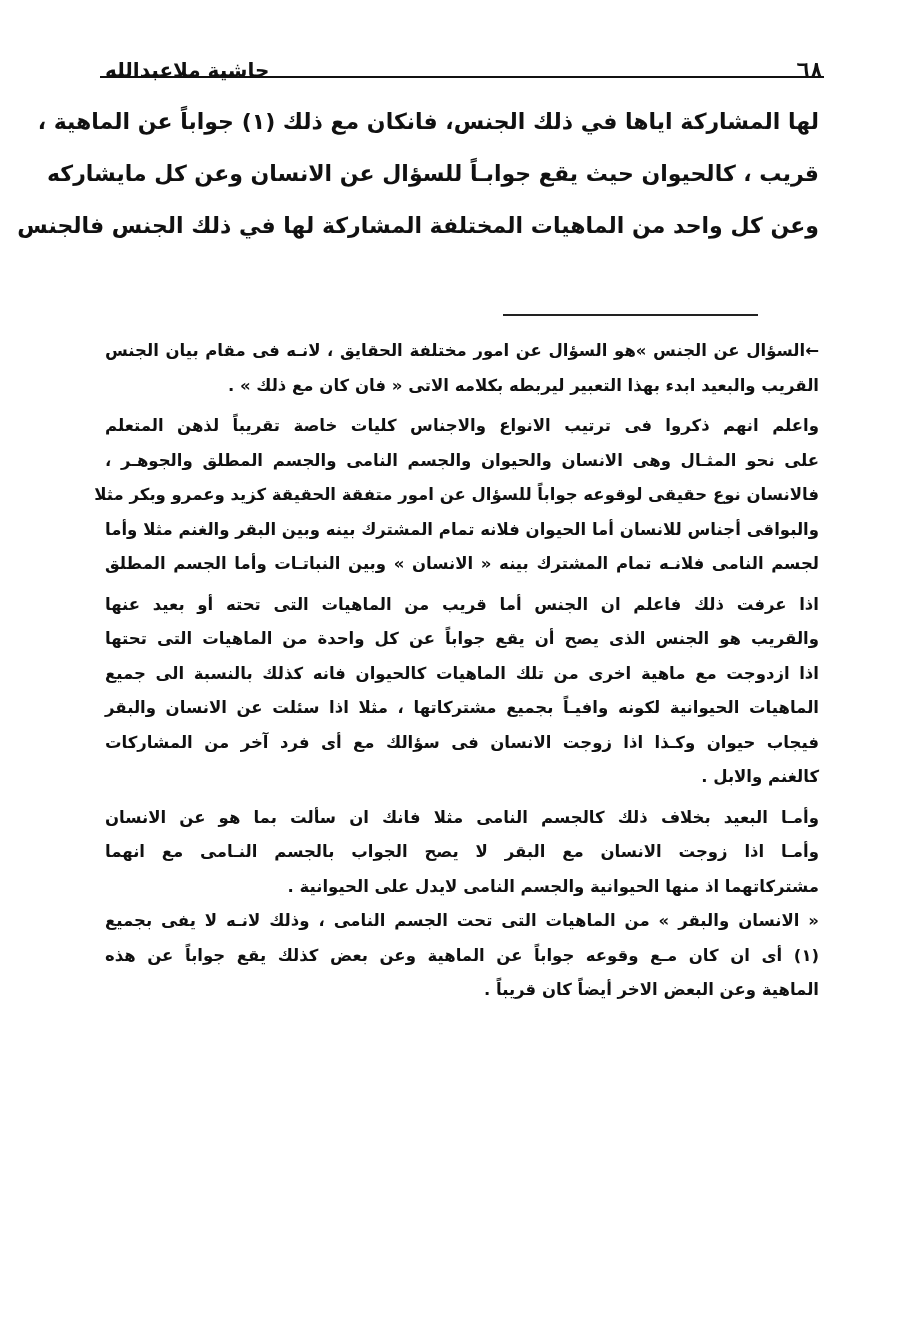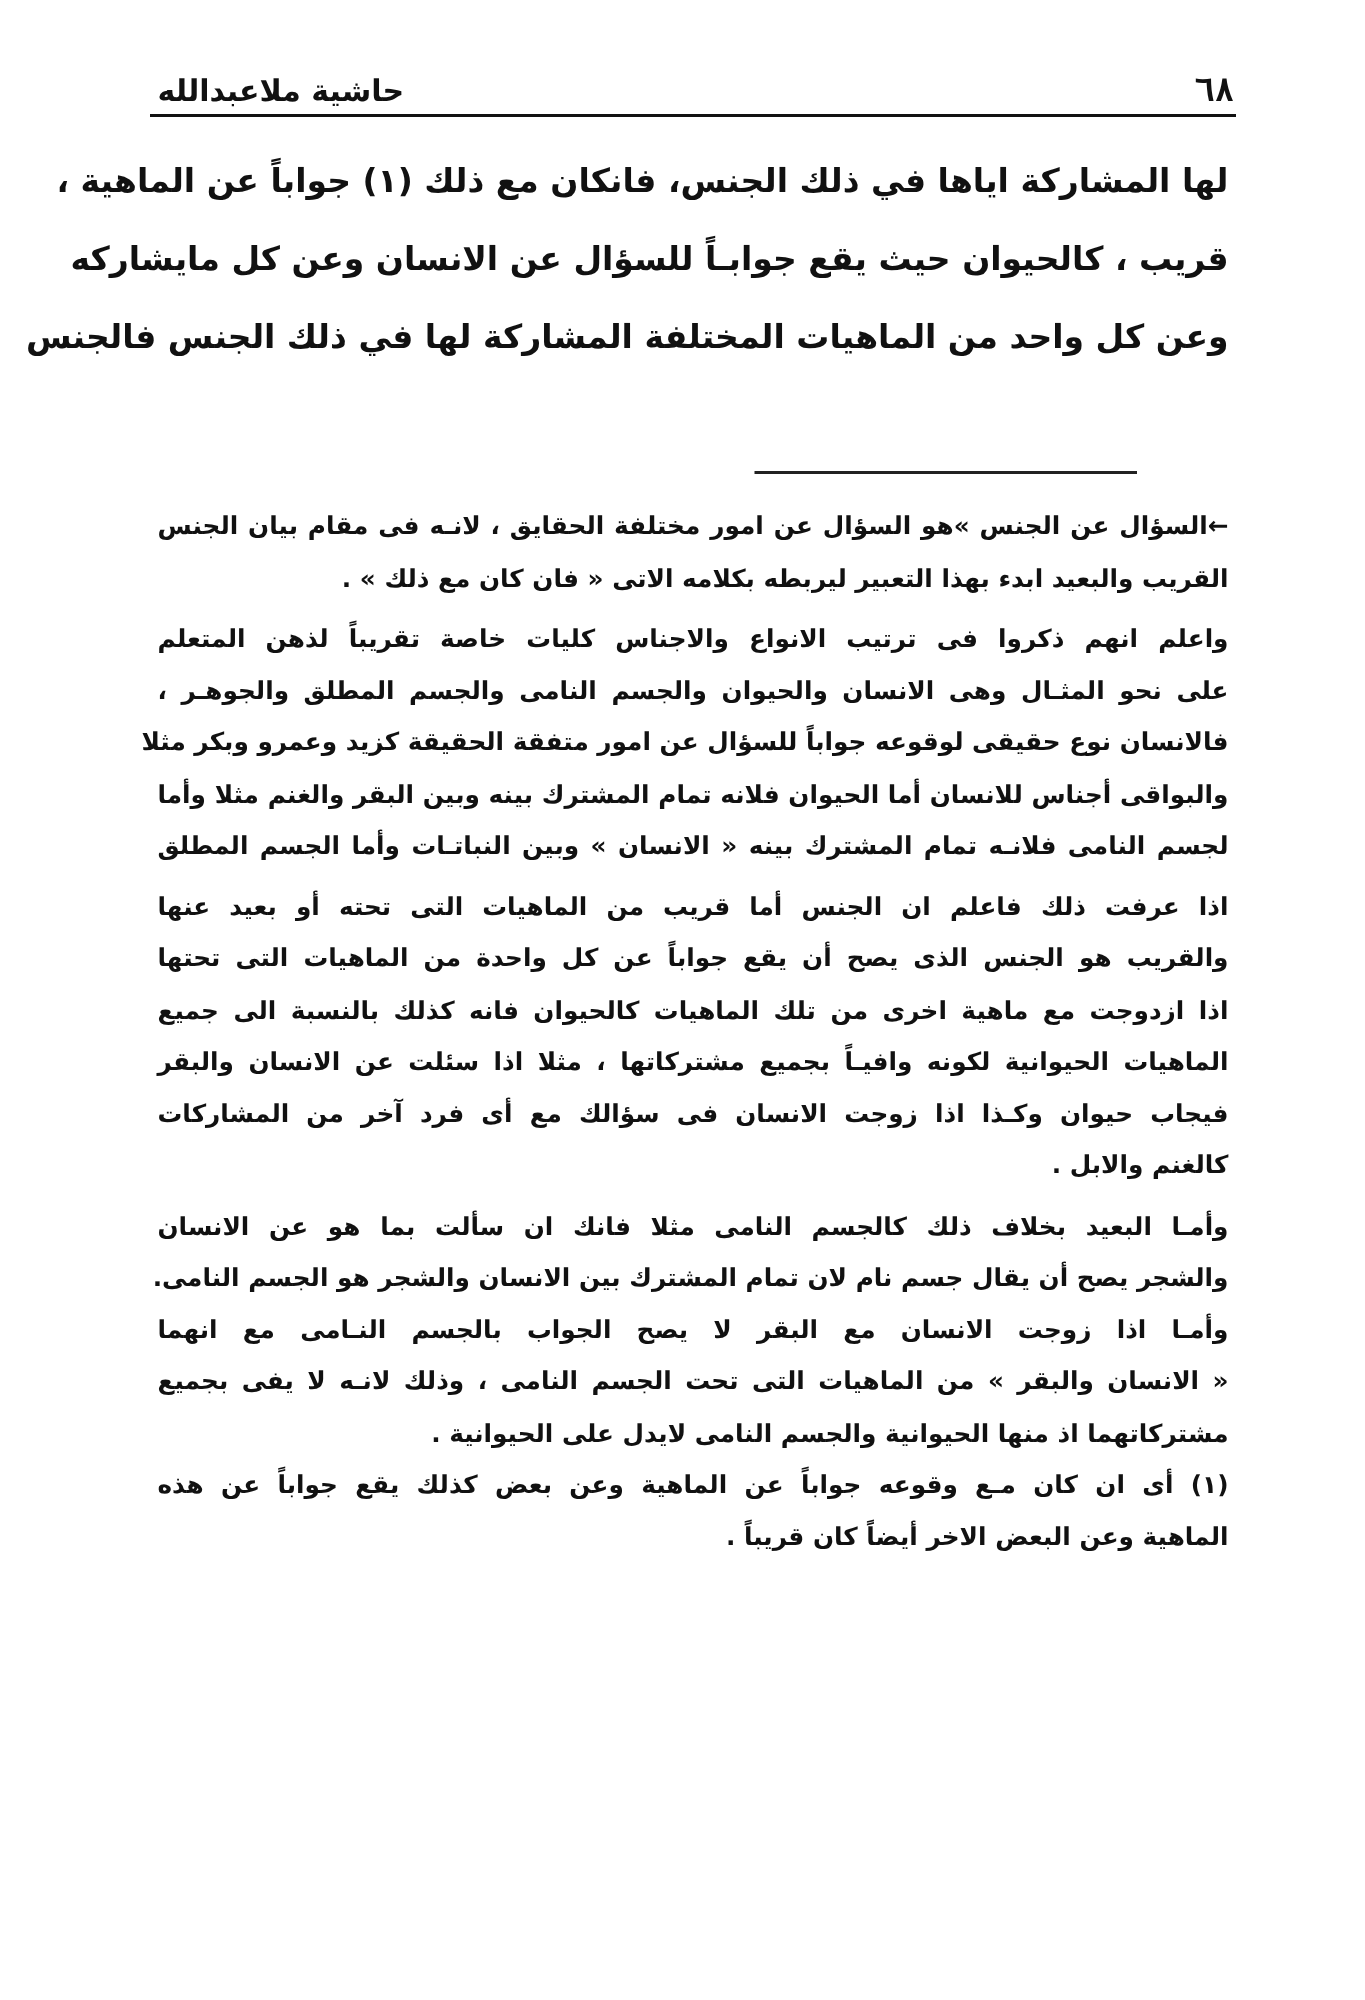--- a/index.html
+++ b/index.html
@@ -1,18 +1,18 @@
 <!DOCTYPE html>
 <html><head>
   <meta charset="utf-8">
   <style>
     html, body { margin: 0; padding: 0; background: #ffffff; }
     body { width: 910px; height: 1333px; position: relative; overflow: hidden; color: #111; }
     .page { position: absolute; left: 0; top: 0; width: 910px; height: 1333px; direction: rtl; }
-    .header { position: absolute; left: 105px; top: 48px; width: 718px; height: 34px; text-align: right; }
+    .header { position: absolute; left: 105px; top: 58px; width: 718px; height: 34px; text-align: right; }
     .header-title { position: absolute; left: 0; top: 0; font-family: "DejaVu Sans", sans-serif; font-weight: bold; font-size: 20px; direction: rtl; }
     .header-page { position: absolute; right: 0; top: 0; font-family: Liberation Mono, monospace; font-weight: bold; font-size: 22px; }
     .header-rule { position: absolute; left: 100px; top: 76px; width: 724px; height: 2px; background: #111; }
     .main-text { position: absolute; left: 105px; top: 96px; width: 714px; font-family: "DejaVu Sans", sans-serif; font-weight: bold; font-size: 22px; line-height: 52px; text-align: justify; text-align-last: justify; direction: rtl; }
     .main-text .line { display: block; white-space: nowrap; }
     .fn-sep { position: absolute; left: 503px; top: 314px; width: 255px; height: 2px; background: #222; }
     .footnotes { position: absolute; left: 105px; top: 334px; width: 714px; font-family: "DejaVu Sans", sans-serif; font-weight: bold; font-size: 16.5px; line-height: 34.5px; direction: rtl; }
     .footnotes .line { display: block; white-space: nowrap; text-align: justify; text-align-last: justify; }
     .footnotes .line.short { text-align-last: right; }
     .footnotes .para-gap { height: 6px; }
@@ -54,26 +54,25 @@
       <span class="line">اذا عرفت ذلك فاعلم ان الجنس أما قريب من الماهيات التى تحته أو بعيد عنها</span>
       <span class="line">والقريب هو الجنس الذى يصح أن يقع جواباً عن كل واحدة من الماهيات التى تحتها</span>
       <span class="line">اذا ازدوجت مع ماهية اخرى من تلك الماهيات كالحيوان فانه كذلك بالنسبة الى جميع</span>
       <span class="line">الماهيات الحيوانية لكونه وافيـاً بجميع مشتركاتها ، مثلا اذا سئلت عن الانسان والبقر</span>
       <span class="line">فيجاب حيوان وكـذا اذا زوجت الانسان فى سؤالك مع أى فرد آخر من المشاركات</span>
       <span class="line short">كالغنم والابل .</span>
     </div>
     <div class="para-gap"></div>
     <div>
       <span class="line">وأمـا البعيد بخلاف ذلك كالجسم النامى مثلا فانك ان سألت بما هو عن الانسان</span>
-      <span class="line">والشجر يصح أن يقال جسم نام لان تمام المشترك بين الانسان والشجر هو الجسم النامى.</span>
     </div>
     <div>
       <span class="line">وأمـا اذا زوجت الانسان مع البقر لا يصح الجواب بالجسم النـامى مع انهما</span>
+      <span class="line short">مشتركاتهما اذ منها الحيوانية والجسم النامى لايدل على الحيوانية .</span>
       <span class="line">« الانسان والبقر » من الماهيات التى تحت الجسم النامى ، وذلك لانـه لا يفى بجميع</span>
-      <span class="line short">مشتركاتهما اذ منها الحيوانية والجسم النامى لايدل على الحيوانية .</span>
     </div>
     <div>
       <span class="line">(١) أى ان كان مـع وقوعه جواباً عن الماهية وعن بعض كذلك يقع جواباً عن هذه</span>
       <span class="line short">الماهية وعن البعض الاخر أيضاً كان قريباً .</span>
     </div>
   </div>
 
 </div>
 
 </body></html>

